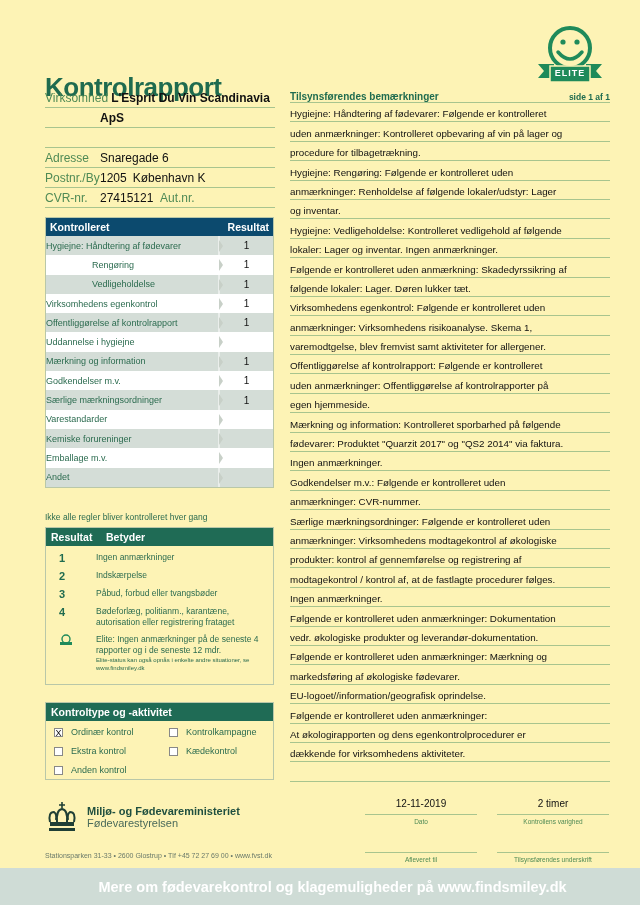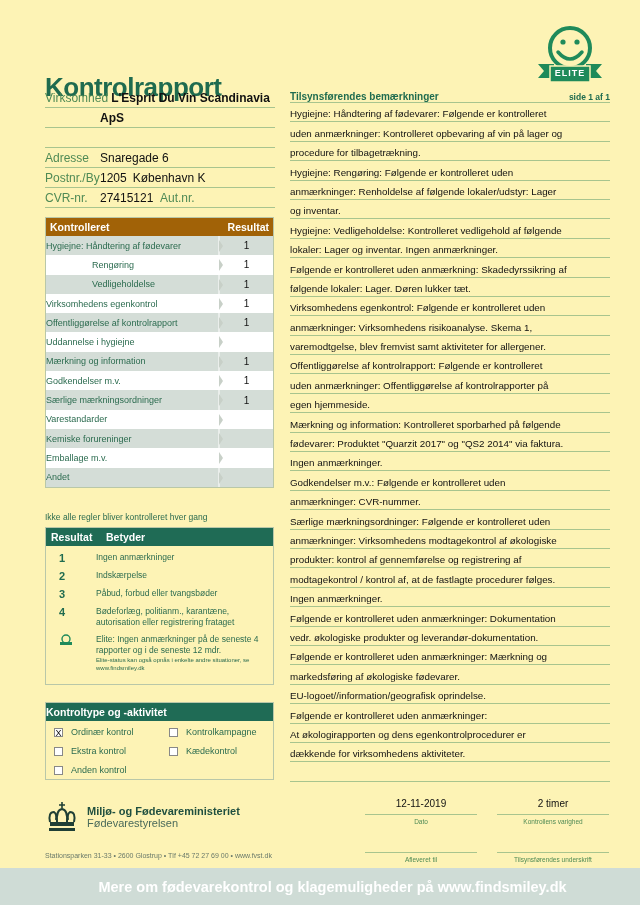--- a/index.html
+++ b/index.html
@@ -29,21 +29,21 @@
   .info-row .val { color: #111; }
   .info-row .bold { font-weight: bold; }
   .info-row.first .lbl { width: auto; margin-right: 3px; }
 
   
   .ktable {
     position: absolute; left: 45px; top: 217px; width: 229px;
     border: 1px solid #b9c7a8;
   }
   .kth {
-    background: #a16207; color: #fff; font-weight: bold; font-size: 10.5px;
+    background: #0c4a6e; color: #fff; font-weight: bold; font-size: 10.5px;
     height: 18px; display: flex; align-items: center; padding: 0 4px;
   }
   .kth .c1 { flex: 1; }
   .krow {
     height: 19.3px; display: flex; align-items: center; font-size: 9px;
     color: #2b6b4f; position: relative;
   }
   .krow:nth-child(odd) { background: #d4ddd7; }
   .krow:nth-child(even) { background: #ffffff; }
   .krow .c1 { flex: 1; }
@@ -72,21 +72,21 @@
   .litem { display: flex; font-size: 8.5px; color: #2b6b4f; margin-top: 6px; }
   .litem .n { width: 50px; padding-left: 13px; font-weight: bold; font-size: 11px; color: #1f6b4f; }
   .litem .t { flex: 1; line-height: 11px; }
   .litem .small { font-size: 6px; line-height: 8px; display: block; }
 
   
   .ktype {
     position: absolute; left: 45px; top: 702px; width: 229px; height: 78px;
     border: 1px solid #b9c7a8;
   }
-  .ktype .lh { }
+  .ktype .lh { padding-left: 5px; }
   .cb-grid { position: relative; height: 60px; }
   .cb {
     position: absolute; display: flex; align-items: center; font-size: 9px; color: #2b6b4f;
   }
   .cb .box {
     width: 9px; height: 9px; border: 1px solid #888; background: #fff;
     margin-right: 8px; font-size: 9px; line-height: 8px; text-align: center; color: #111;
   }
 
   

